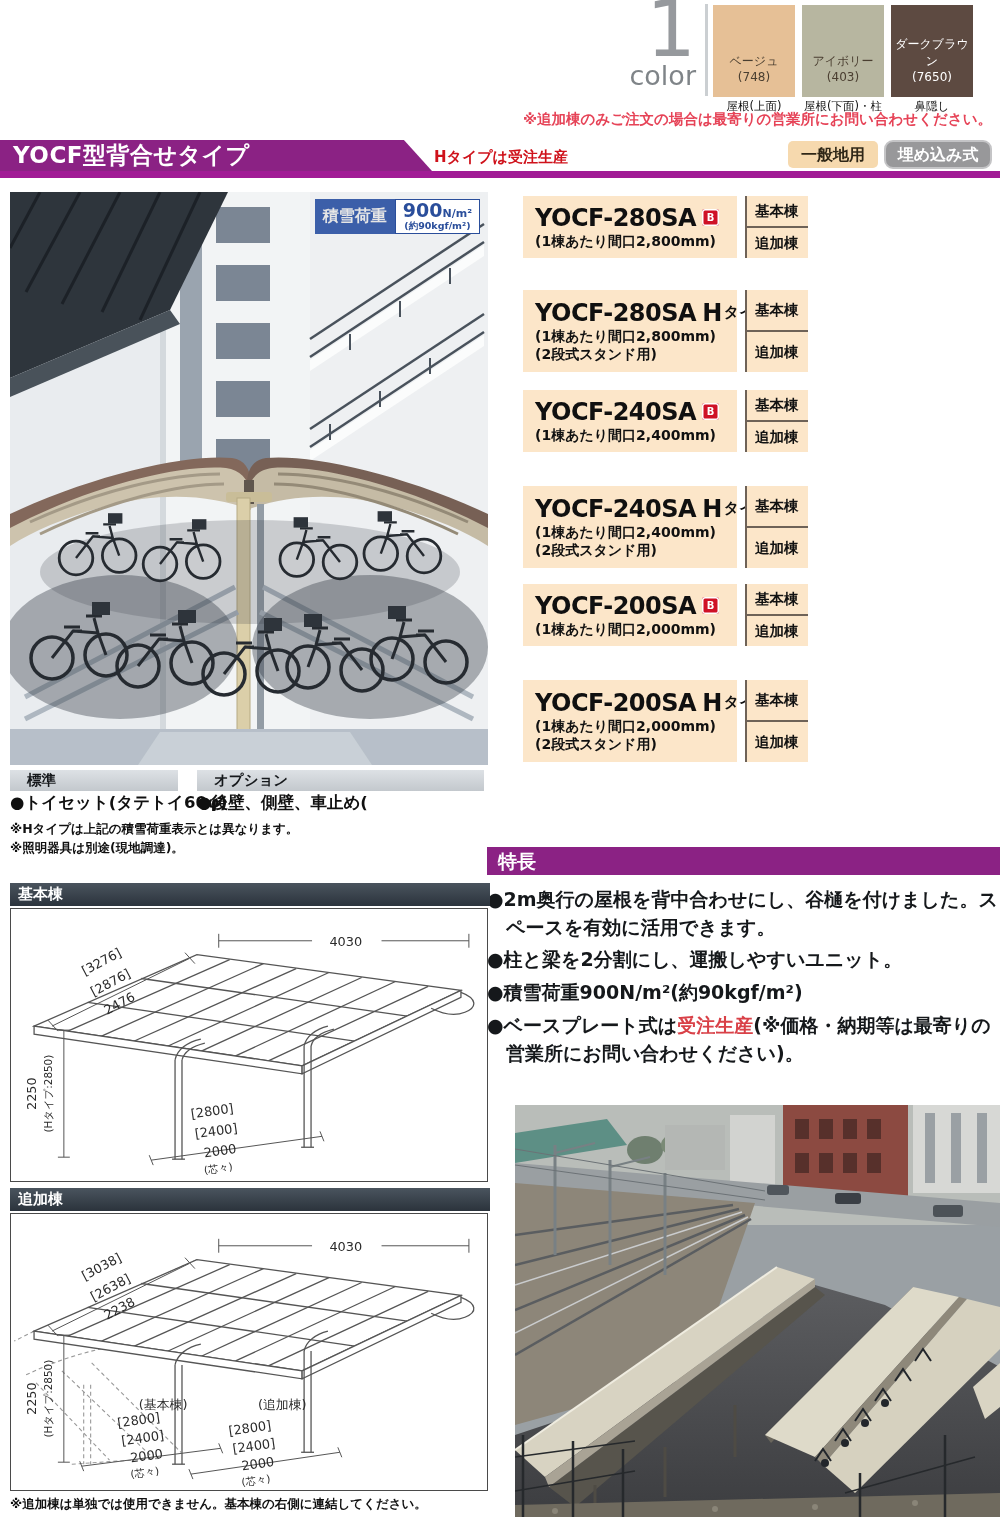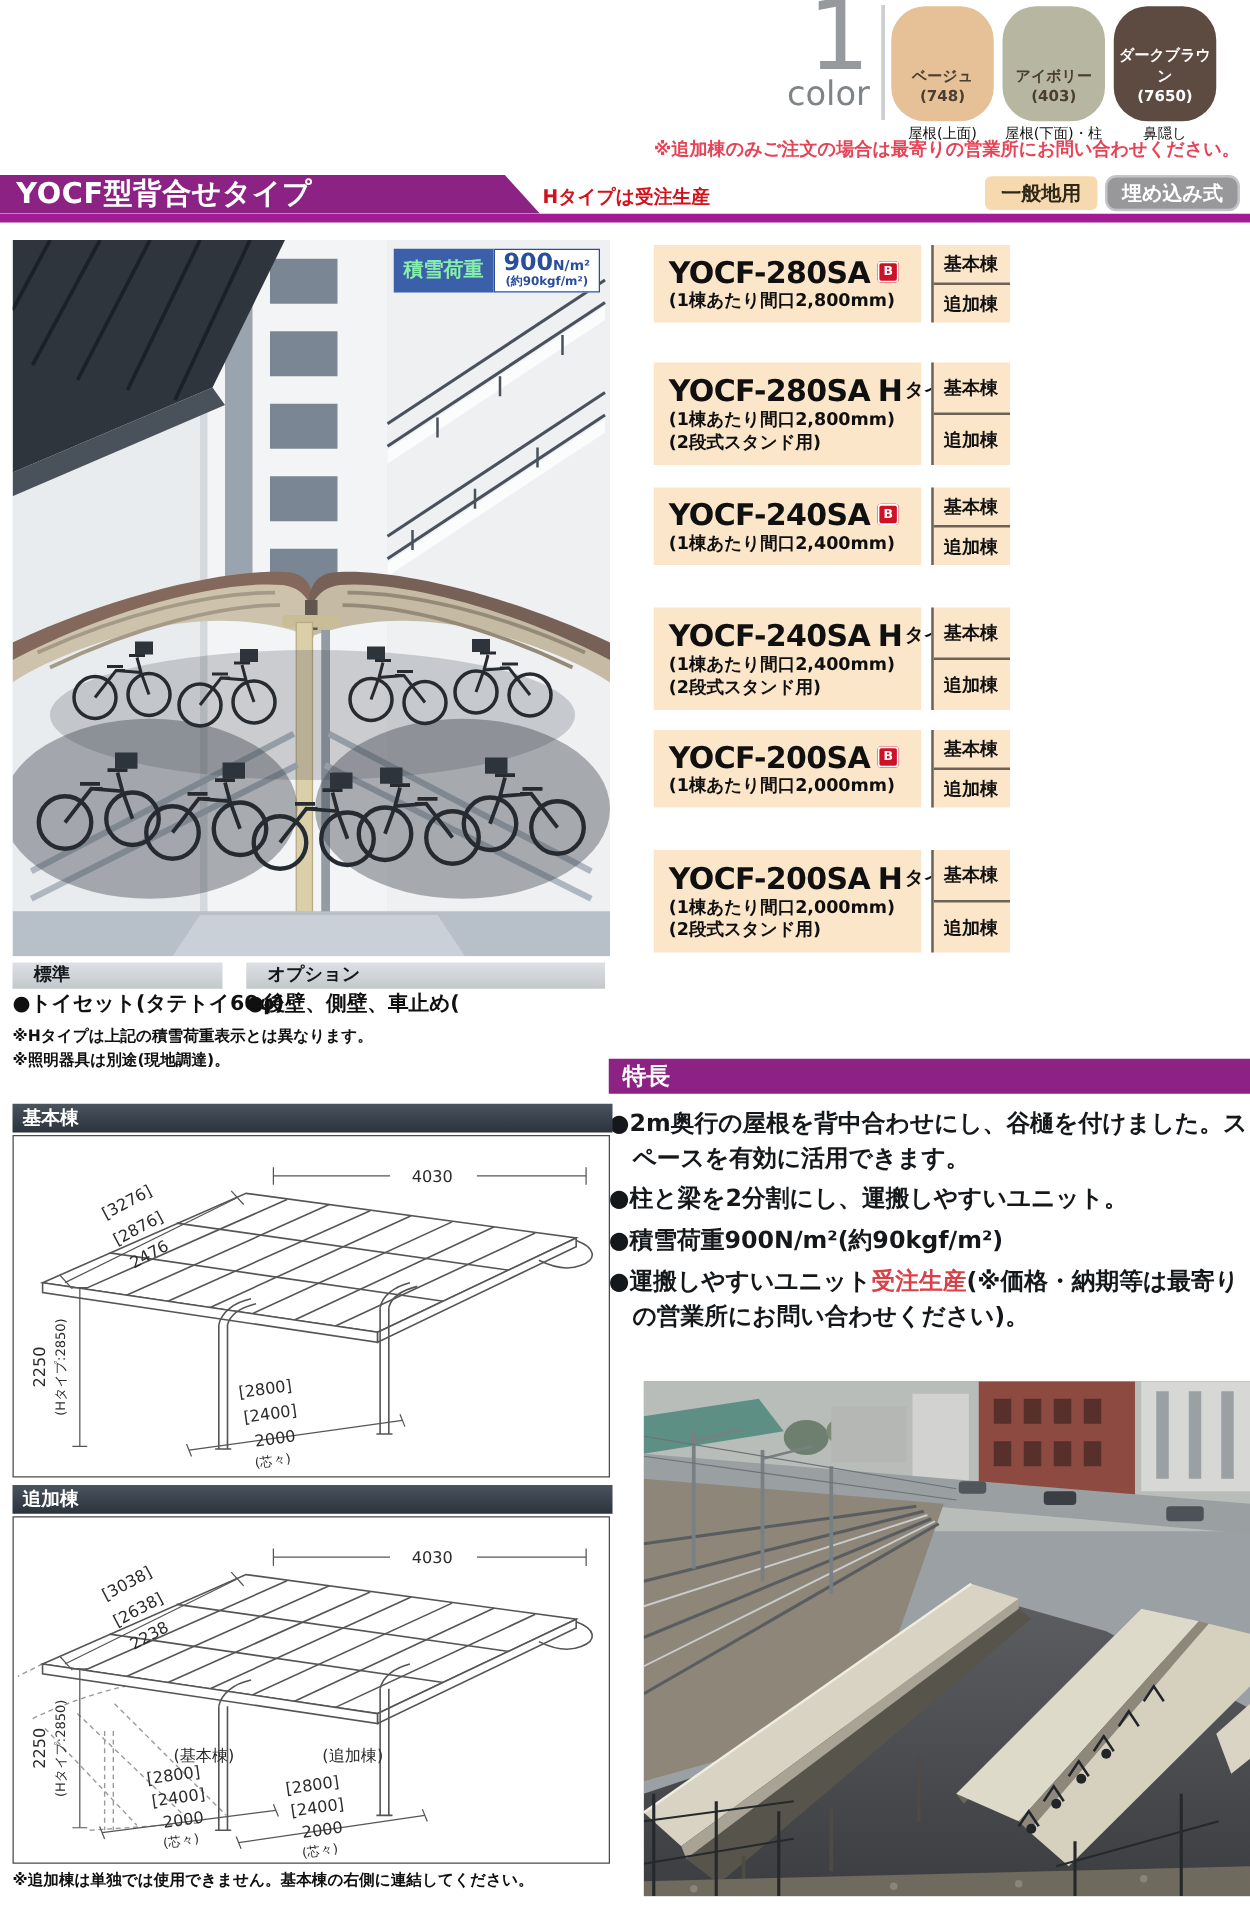--- a/index.html
+++ b/index.html
@@ -8,21 +8,21 @@
 
   
   .color-num{position:absolute;left:630px;top:-10px;width:66px;text-align:right;
              font-size:78px;line-height:1;color:#96999d;font-weight:400;}
   .color-word{position:absolute;left:606px;top:60px;width:90px;text-align:right;
               font-size:27px;color:#7f8488;}
   .color-divider{position:absolute;left:705px;top:4px;width:3px;height:92px;background:#cbcfd2;}
   .swatch-row{position:absolute;left:713px;top:5px;display:flex;gap:7px;}
   .swatch{width:82px;height:92px;display:flex;flex-direction:column;justify-content:flex-end;
           align-items:center;padding-bottom:12px;box-sizing:border-box;font-size:12px;
-          line-height:1.35;font-weight:700;color:#4a3e30;text-align:center;border-radius:27px;}
+          line-height:1.35;font-weight:400;color:#4a3e30;text-align:center;}
   .swatch.light-text{color:#fff;}
   .caption-row{position:absolute;left:713px;top:99px;display:flex;gap:7px;}
   .caption-row div{width:82px;text-align:center;font-size:11.5px;font-weight:400;color:#111;}
   .top-note{position:absolute;left:470px;top:110px;width:522px;text-align:right;
             font-size:14.5px;font-weight:600;color:#e64357;}
 
   
   .header-block{position:absolute;left:0;top:140px;width:432px;height:31px;background:#8b2284;
                 clip-path:polygon(0 0,93.5% 0,100% 100%,0 100%);}
   .header-title{color:#fff;font-size:23px;font-weight:bold;line-height:31px;padding-left:13px;
@@ -33,21 +33,21 @@
                  border-radius:5px;text-align:center;line-height:27px;font-size:16px;
                  font-weight:bold;color:#2f2717;}
   .badge-embed{position:absolute;left:884px;top:140px;width:104px;height:25px;background:#98989a;
                border:2px solid #c4c4c6;border-radius:9px;text-align:center;line-height:25px;
                font-size:16px;font-weight:bold;color:#fff;box-sizing:content-box;}
 
   
   .photo1{position:absolute;left:10px;top:192px;width:478px;height:573px;overflow:hidden;
           background:#e8ebee;}
   .snow-badge{position:absolute;right:8px;top:7px;display:flex;align-items:stretch;}
-  .snow-label{background:#3c5fa9;color:#86efac;font-size:16px;font-weight:bold;
+  .snow-label{background:#3c5fa9;color:#e5e5e5;font-size:16px;font-weight:bold;
               padding:0 8px;display:flex;align-items:center;}
   .snow-value{background:#fff;border:1px solid #2a4e9b;color:#2a4e9b;padding:1px 7px 2px;
               text-align:center;line-height:1.05;}
   .snow-value .v{font-size:19px;font-weight:bold;}
   .snow-value .u{font-size:11px;font-weight:bold;}
   .snow-value .s{font-size:9.5px;font-weight:bold;display:block;}
 
   
   .card{position:absolute;left:523px;display:flex;align-items:stretch;border-radius:28px;}
   .card-main{width:214px;background:#fce6c9;padding:5px 0 5px 12px;box-sizing:border-box;
@@ -319,21 +319,21 @@
   <div class="small-notes">
     <div>※Hタイプは上記の積雪荷重表示とは異なります。</div>
     <div>※照明器具は別途(現地調達)。</div>
   </div>
 
   <div class="feat-bar">特長</div>
   <div class="feat-body">
     <p>●2m奥行の屋根を背中合わせにし、谷樋を付けました。スペースを有効に活用できます。</p>
     <p>●柱と梁を2分割にし、運搬しやすいユニット。</p>
     <p>●積雪荷重900N/m²(約90kgf/m²)</p>
-    <p><span>●運搬しやすいユニット</span><span class="feat-red">受注生産</span><span>(※価格・納期等は最寄りの営業所にお問い合わせください)。</span></p>
+    <p><span>●ベースプレート式は</span><span class="feat-red">受注生産</span><span>(※価格・納期等は最寄りの営業所にお問い合わせください)。</span></p>
   </div>
 
   <div class="sec-bar" style="top:883px;">基本棟</div>
   <div class="draw-box" style="top:908px;height:274px;">
     <svg viewBox="0 0 477 274">
       <g stroke="#555" stroke-width="1.3" fill="none">
         <polygon points="22,118 186,46 452,82 292,158" fill="#fff"></polygon>
         <line x1="56" y1="123" x2="219" y2="51"></line>
           <line x1="90" y1="128" x2="253" y2="55"></line>
         <line x1="123" y1="133" x2="286" y2="60"></line>

